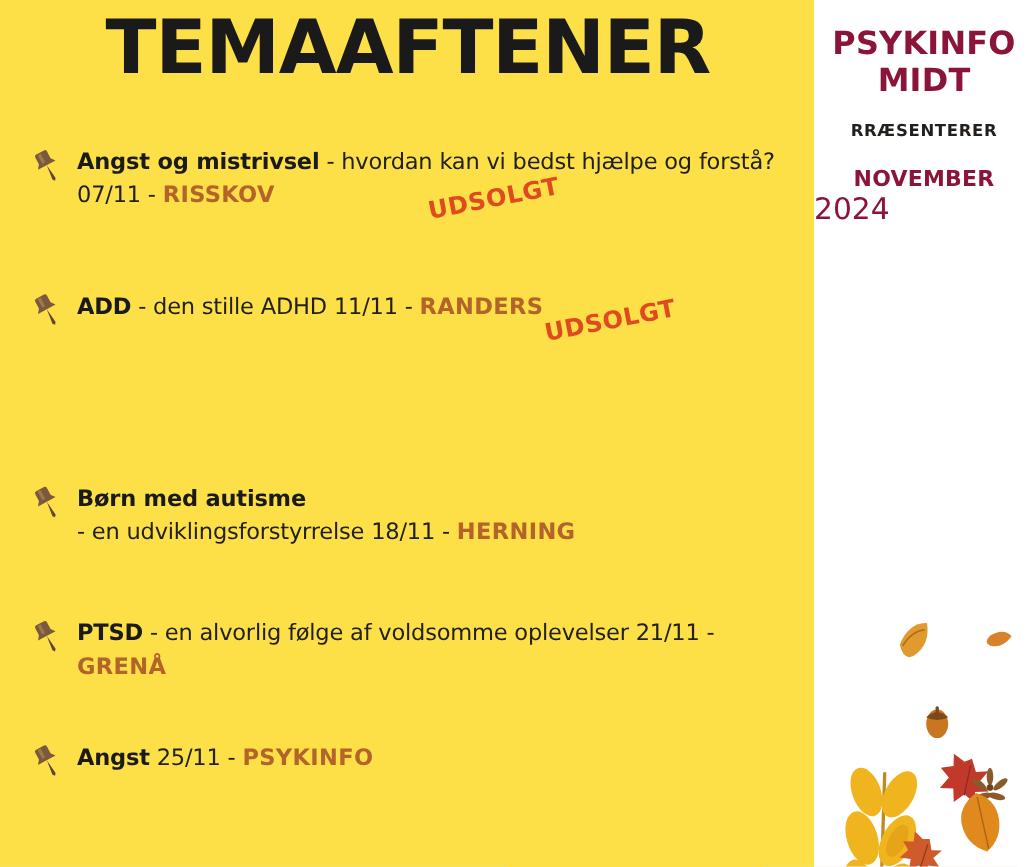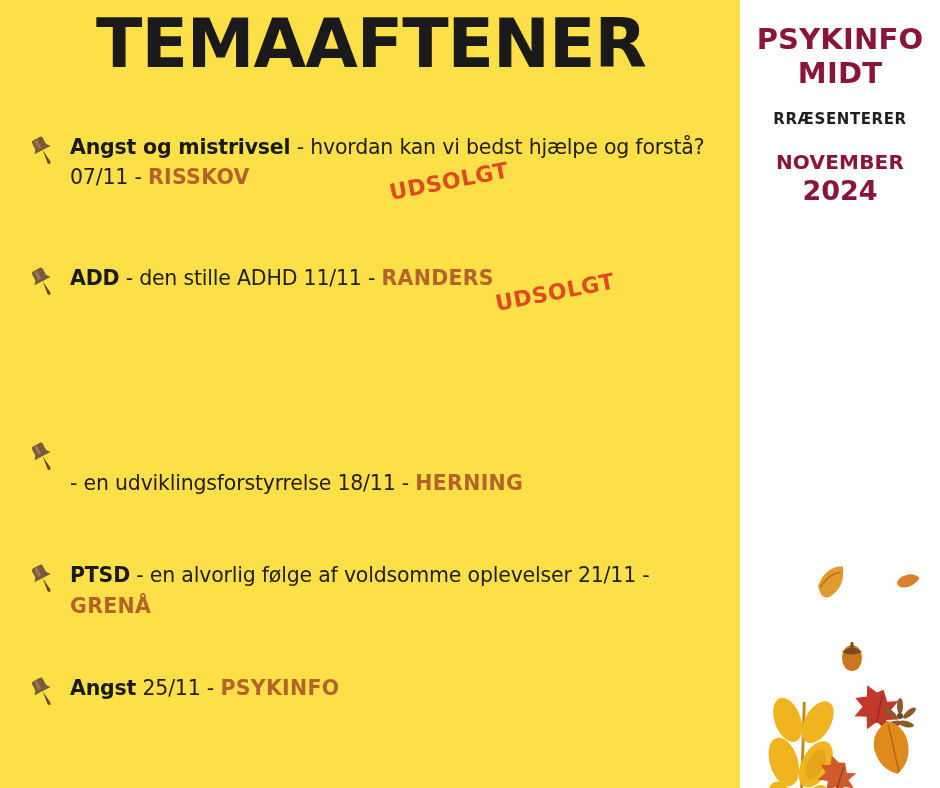--- a/index.html
+++ b/index.html
@@ -121,23 +121,23 @@
     text-align: center;
     margin-top: 22px;
     font-family: "DejaVu Sans", "Liberation Sans", sans-serif;
     font-weight: bold;
     font-size: 20px;
     line-height: 1.22;
     color: #8b1538;
     letter-spacing: 0.2px;
   }
   .year {
-    text-align: center;
-    font-family: "DejaVu Sans", "Liberation Sans", sans-serif;
-    font-weight: bold;
+    text-align: left;
+    font-family: "DejaVu Sans", "Liberation Sans", sans-serif;
+    font-weight: normal;
     font-size: 27px;
     color: #8b1538;
   }
   .booking {
     text-align: center;
     margin-top: 38px;
     font-family: "DejaVu Sans", "Liberation Sans", sans-serif;
     font-weight: bold;
     font-size: 15.5px;
     line-height: 1.55;
@@ -209,21 +209,21 @@
         <span class="pin">
           <svg viewBox="0 0 34 34" width="34" height="34" aria-hidden="true">
             <g transform="rotate(-28 17 17)">
               <path d="M13 3 h8 a2 2 0 0 1 2 2 v7 l3 4 h-18 l3 -4 v-7 a2 2 0 0 1 2 -2 z" fill="#7a5a3a"></path>
               <rect x="14" y="4" width="3" height="9" fill="#9c7750"></rect>
               <path d="M17 16 l1.6 14 l-1.6 2 l-1.6 -2 z" fill="#5e452c"></path>
             </g>
           </svg>
         </span>
         <div class="event-text">
-          <br><span> - en udviklingsforstyrrelse 18/11 - </span><span class="place">HERNING</span>
+          <b>Børn med autisme</b><br><span> - en udviklingsforstyrrelse 18/11 - </span><span class="place">HERNING</span>
         </div>
       </div>
 
       <div class="event" style="margin-bottom:52px;">
         <span class="pin">
           <svg viewBox="0 0 34 34" width="34" height="34" aria-hidden="true">
             <g transform="rotate(-28 17 17)">
               <path d="M13 3 h8 a2 2 0 0 1 2 2 v7 l3 4 h-18 l3 -4 v-7 a2 2 0 0 1 2 -2 z" fill="#7a5a3a"></path>
               <rect x="14" y="4" width="3" height="9" fill="#9c7750"></rect>
               <path d="M17 16 l1.6 14 l-1.6 2 l-1.6 -2 z" fill="#5e452c"></path>

